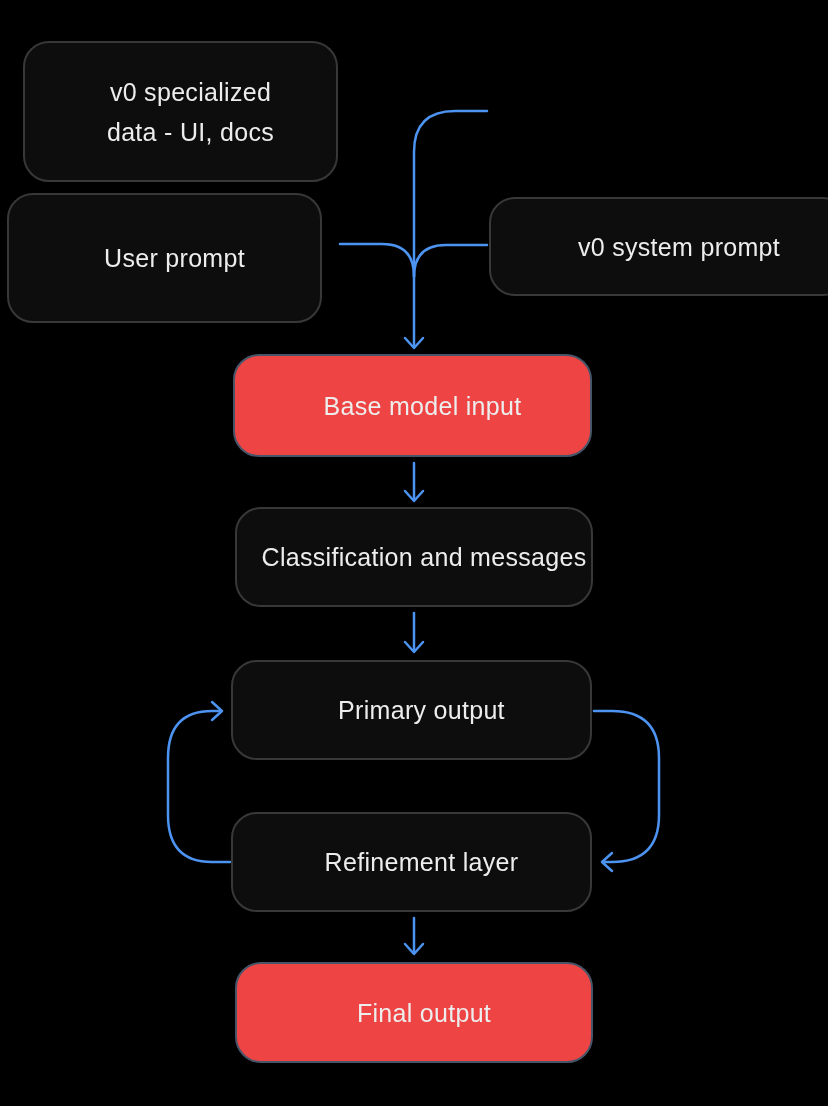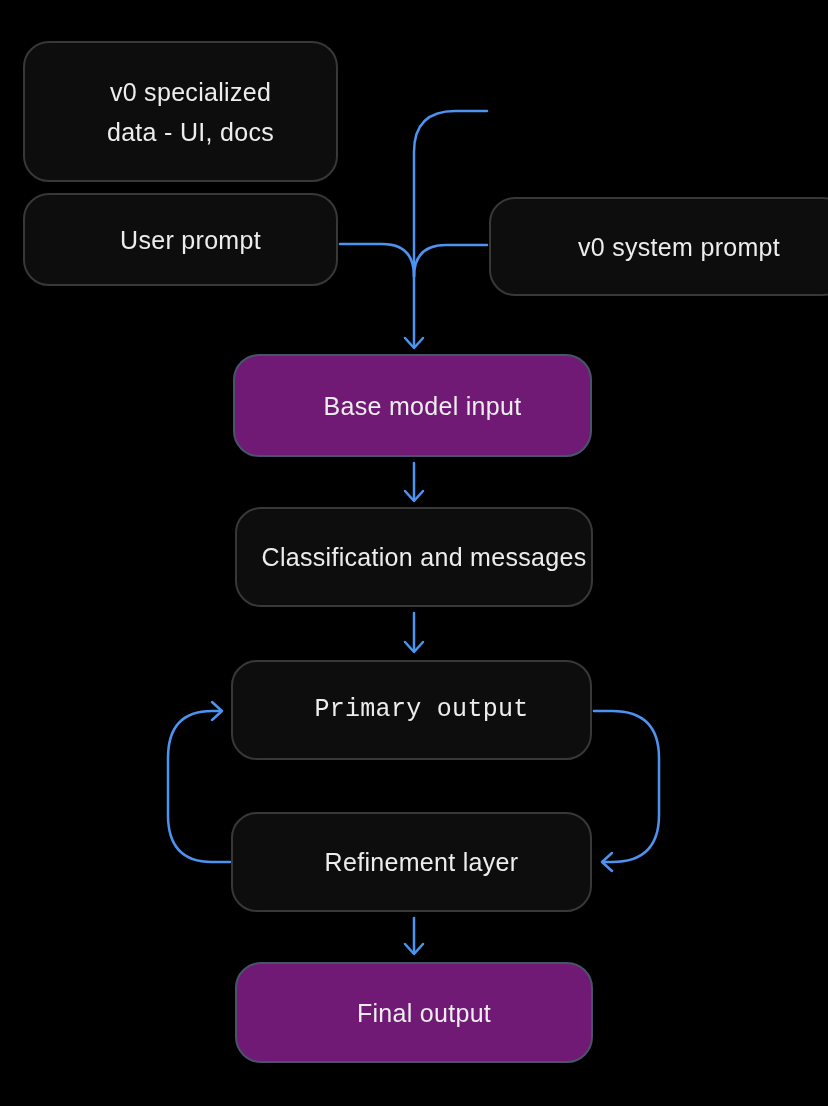--- a/index.html
+++ b/index.html
@@ -9,28 +9,28 @@
   }
   .edges{position:absolute;left:0;top:0;width:828px;height:1106px;}
   .node{
     position:absolute;box-sizing:border-box;
     display:flex;align-items:center;justify-content:center;
     text-align:center;border-radius:26px;
     border:2px solid #383838;background:#0d0d0d;
     color:#ededed;font-size:25px;line-height:40px;
     letter-spacing:.3px;white-space:pre-line;padding-left:20px;
   }
-  .node.highlight{background:#701a75;border-color:#475569;text-align:center;}
+  .node.highlight{background:#ef4444;border-color:#475569;text-align:center;}
   #n-specialized{left:23px;top:41px;width:315px;height:141px;}
   #n-context{left:489px;top:42px;width:318px;height:140px;}
-  #n-user{left:23px;top:193px;width:315px;height:93px;}
+  #n-user{left:7px;top:193px;width:315px;height:130px;}
   #n-system{left:489px;top:197px;width:360px;height:99px;}
   #n-base{left:233px;top:354px;width:359px;height:103px;}
   #n-class{left:235px;top:507px;width:358px;height:100px;}
-  #n-primary{left:231px;top:660px;width:361px;height:100px;font-family:Liberation Mono, monospace;}
+  #n-primary{left:231px;top:660px;width:361px;height:100px;}
   #n-refine{left:231px;top:812px;width:361px;height:100px;}
   #n-final{left:235px;top:962px;width:358px;height:101px;}
 </style>
 </head>
 <body>
 
 <div class="canvas">
 
   <svg class="edges" viewBox="0 0 828 1106" fill="none" stroke="#4d94f2" stroke-width="2.5" stroke-linecap="round" stroke-linejoin="round">
 

